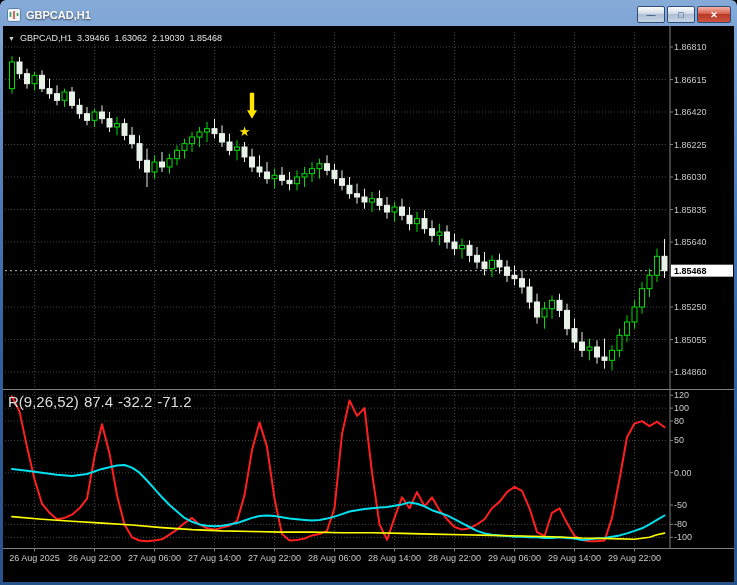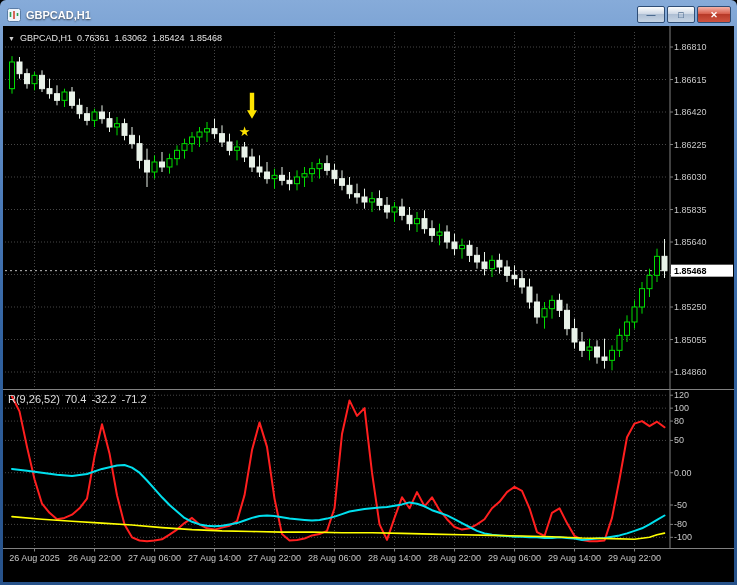--- a/index.html
+++ b/index.html
@@ -14,21 +14,21 @@
   .controls{display:flex;gap:2px;align-items:center;}
   .btn{box-sizing:border-box;height:17px;width:28px;border:1px solid #2e4d75;border-radius:2px;
     display:flex;align-items:center;justify-content:center;font-size:9px;padding:0;cursor:default;
     background:linear-gradient(180deg,#fdfdfd,#cfd9e6 45%,#aebfd4 50%,#c6d4e4);color:#123a66;}
   .btn.close{width:34px;background:linear-gradient(180deg,#f5b3a8,#d8604e 45%,#b83a28 50%,#cf5340);
     color:#fff;font-weight:bold;}
   .client{position:relative;width:731px;height:556px;background:#000;overflow:hidden;}
   .ohlc-header{position:absolute;left:5px;top:7px;color:#e4e4e4;font-size:9px;display:flex;gap:5px;
     align-items:center;z-index:3;}
   .ohlc-header .tri{font-size:7px;color:#cfcfcf;}
-  .ind-header{position:absolute;left:5px;top:367px;color:#dedede;font-size:11px;display:flex;gap:5px;z-index:3;}
+  .ind-header{position:absolute;left:5px;top:367px;color:#dedede;font-size:15px;display:flex;gap:5px;z-index:3;}
   svg text{font-family:"Liberation Sans",sans-serif;}
 </style>
 </head>
 <body>
 
 <div class="window">
   <div class="titlebar">
     <span class="app-icon">
       <svg width="14" height="14" viewBox="0 0 14 14">
         <rect x="0.5" y="0.5" width="13" height="13" rx="2" fill="#eef4fb" stroke="#5a7ca6"></rect>
@@ -322,26 +322,26 @@
         <path d="M9.0 370.5 L16.5 385.4 L24.0 420.9 L31.5 453.2 L39.0 477.7 L46.5 486.8 L54.0 493.2 L61.5 491.9 L69.0 488.7 L76.5 482.3 L84.0 472.6 L91.5 430.6 L99.0 398.3 L106.5 427.4 L114.0 469.3 L121.5 498.4 L129.0 511.3 L136.5 514.5 L144.0 515.2 L151.5 514.5 L159.0 513.3 L166.5 508.7 L174.0 503.6 L181.5 497.1 L189.0 491.9 L196.5 498.4 L204.0 502.3 L211.5 503.6 L219.0 501.6 L226.5 499.7 L234.0 495.2 L241.5 469.3 L249.0 424.1 L256.5 396.4 L264.0 420.9 L271.5 472.6 L279.0 508.1 L286.5 514.5 L294.0 513.9 L301.5 512.6 L309.0 509.4 L316.5 508.1 L324.0 504.9 L331.5 482.3 L339.0 408.0 L346.5 374.4 L354.0 389.9 L361.5 382.1 L369.0 446.7 L376.5 498.4 L384.0 513.9 L391.5 491.9 L399.0 471.3 L406.5 482.3 L414.0 466.1 L421.5 480.3 L429.0 471.3 L436.5 484.2 L444.0 493.2 L451.5 501.0 L459.0 503.6 L466.5 502.3 L474.0 498.4 L481.5 493.2 L489.0 482.3 L496.5 475.8 L504.0 466.1 L511.5 460.9 L519.0 464.8 L526.5 482.3 L534.0 506.1 L541.5 510.0 L549.0 486.8 L556.5 482.3 L564.0 497.1 L571.5 510.0 L579.0 513.9 L586.5 515.2 L594.0 515.2 L601.5 514.5 L609.0 491.9 L616.5 453.2 L624.0 411.2 L631.5 397.6 L639.0 395.1 L646.5 400.2 L654.0 395.7 L661.5 401.3" fill="none" stroke="#ff1f1f" stroke-width="2" stroke-linejoin="round" stroke-linecap="round"></path>
         <path d="M9.0 442.9 L24.0 444.8 L39.0 446.7 L54.0 448.7 L69.0 450.0 L84.0 448.0 L99.0 442.9 L114.0 439.6 L121.5 439.0 L129.0 441.6 L136.5 446.7 L144.0 454.5 L151.5 462.9 L159.0 471.3 L166.5 479.0 L174.0 485.5 L181.5 491.9 L189.0 495.8 L196.5 498.4 L204.0 499.7 L211.5 500.3 L219.0 499.7 L226.5 498.4 L234.0 497.1 L241.5 494.5 L249.0 491.9 L256.5 490.0 L264.0 489.4 L271.5 490.0 L279.0 491.3 L286.5 492.6 L294.0 493.2 L301.5 493.9 L309.0 494.5 L316.5 493.9 L324.0 492.6 L331.5 490.6 L339.0 488.1 L346.5 485.5 L354.0 484.2 L361.5 482.9 L369.0 482.3 L376.5 481.6 L384.0 481.0 L391.5 479.7 L399.0 478.4 L406.5 476.4 L414.0 477.7 L421.5 480.3 L429.0 484.2 L436.5 486.8 L444.0 489.4 L451.5 493.2 L459.0 497.1 L466.5 501.0 L474.0 504.9 L481.5 507.4 L489.0 508.7 L496.5 509.4 L504.0 510.0 L511.5 510.7 L519.0 510.7 L526.5 511.3 L534.0 511.3 L541.5 512.0 L549.0 512.0 L556.5 511.3 L564.0 512.0 L571.5 512.6 L579.0 513.9 L586.5 513.3 L594.0 512.6 L601.5 512.0 L609.0 510.7 L616.5 509.4 L624.0 507.4 L631.5 504.9 L639.0 502.3 L646.5 498.4 L654.0 493.9 L661.5 489.5" fill="none" stroke="#00e0ee" stroke-width="2" stroke-linejoin="round" stroke-linecap="round"></path>
         <path d="M9.0 490.6 L39.0 493.2 L69.0 495.2 L99.0 497.1 L129.0 499.0 L159.0 501.6 L189.0 503.6 L219.0 504.9 L249.0 505.5 L279.0 506.1 L309.0 506.1 L339.0 506.8 L369.0 506.8 L399.0 507.4 L429.0 508.1 L459.0 508.7 L489.0 509.4 L519.0 510.0 L549.0 510.7 L579.0 512.0 L609.0 512.6 L631.5 513.3 L646.5 511.3 L654.0 508.7 L661.5 507.1" fill="none" stroke="#ffff00" stroke-width="1.6" stroke-linejoin="round" stroke-linecap="round"></path>
         <rect x="668" y="238.66666666666563" width="62" height="12" fill="#ffffff"></rect>
         <text x="671" y="248.16666666666563" fill="#000000" font-size="9" font-weight="bold">1.85468</text>
       </svg>
 
     <div class="ohlc-header">
       <span class="tri">▼</span>
       <span>GBPCAD,H1</span>
-      <span>0.76361</span>
+      <span>3.39466</span>
       <span>1.63062</span>
-      <span>1.85424</span>
+      <span>2.19030</span>
       <span>1.85468</span>
     </div>
 
     <div class="ind-header">
       <span>R(9,26,52)</span>
-      <span>70.4</span>
+      <span>87.4</span>
       <span>-32.2</span>
       <span>-71.2</span>
     </div>
   </div>
 </div>
 
 </body></html>

